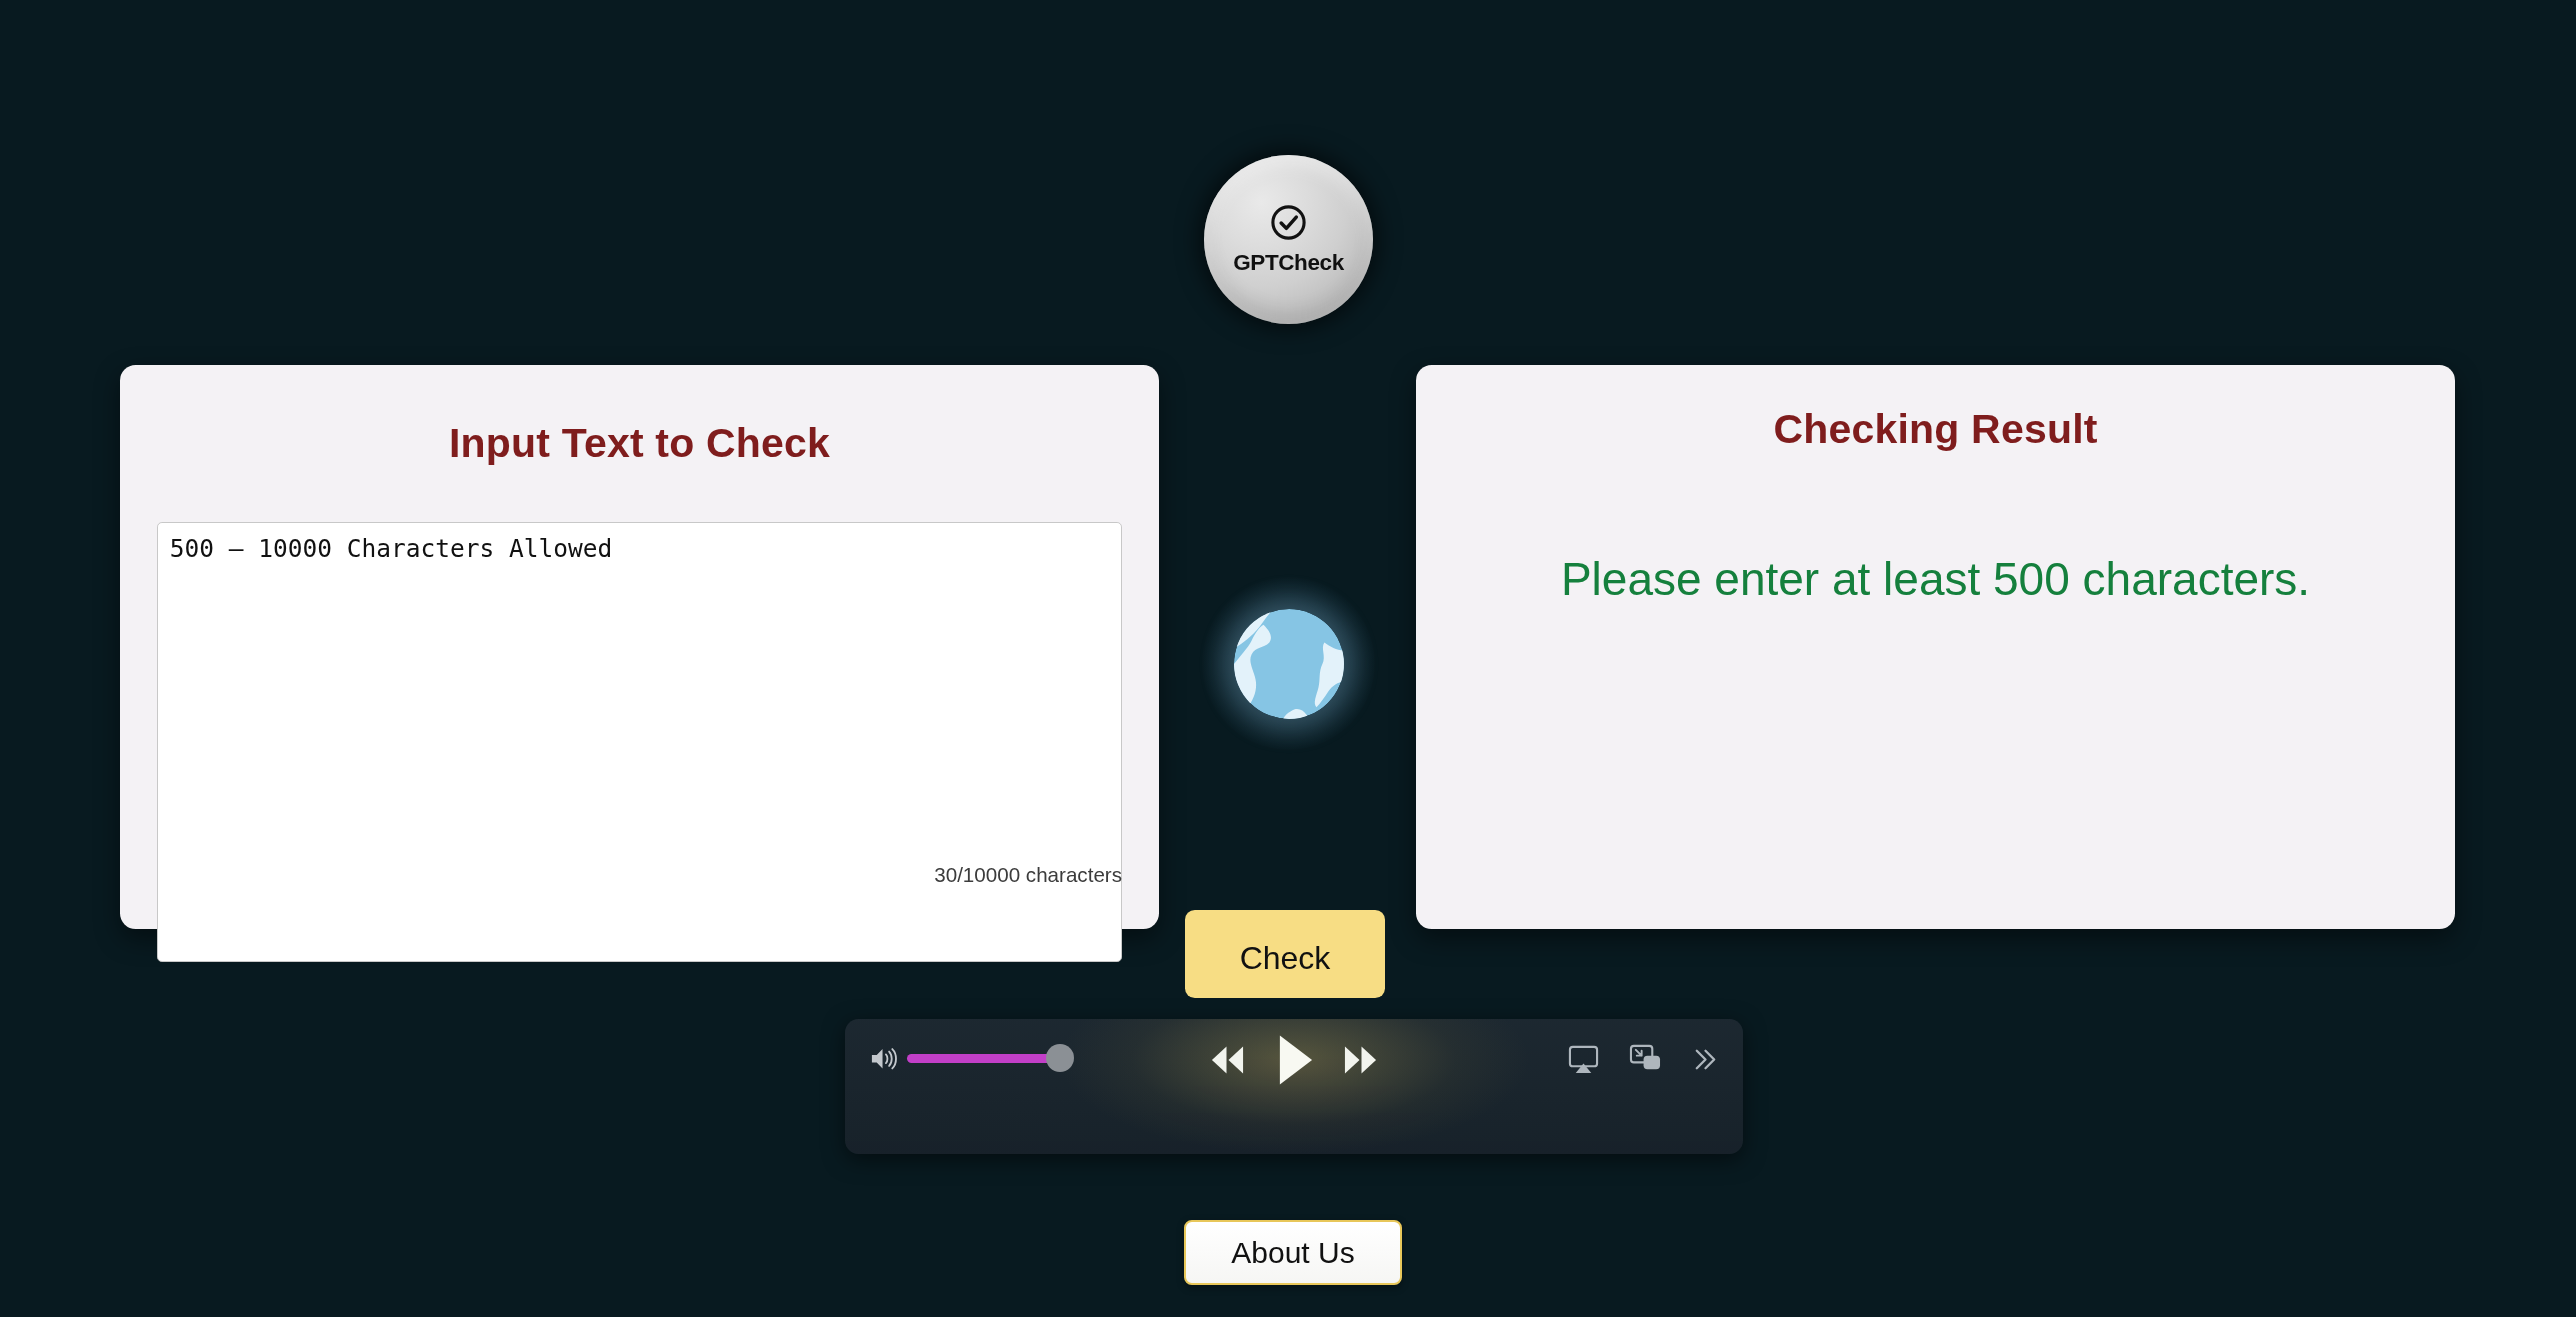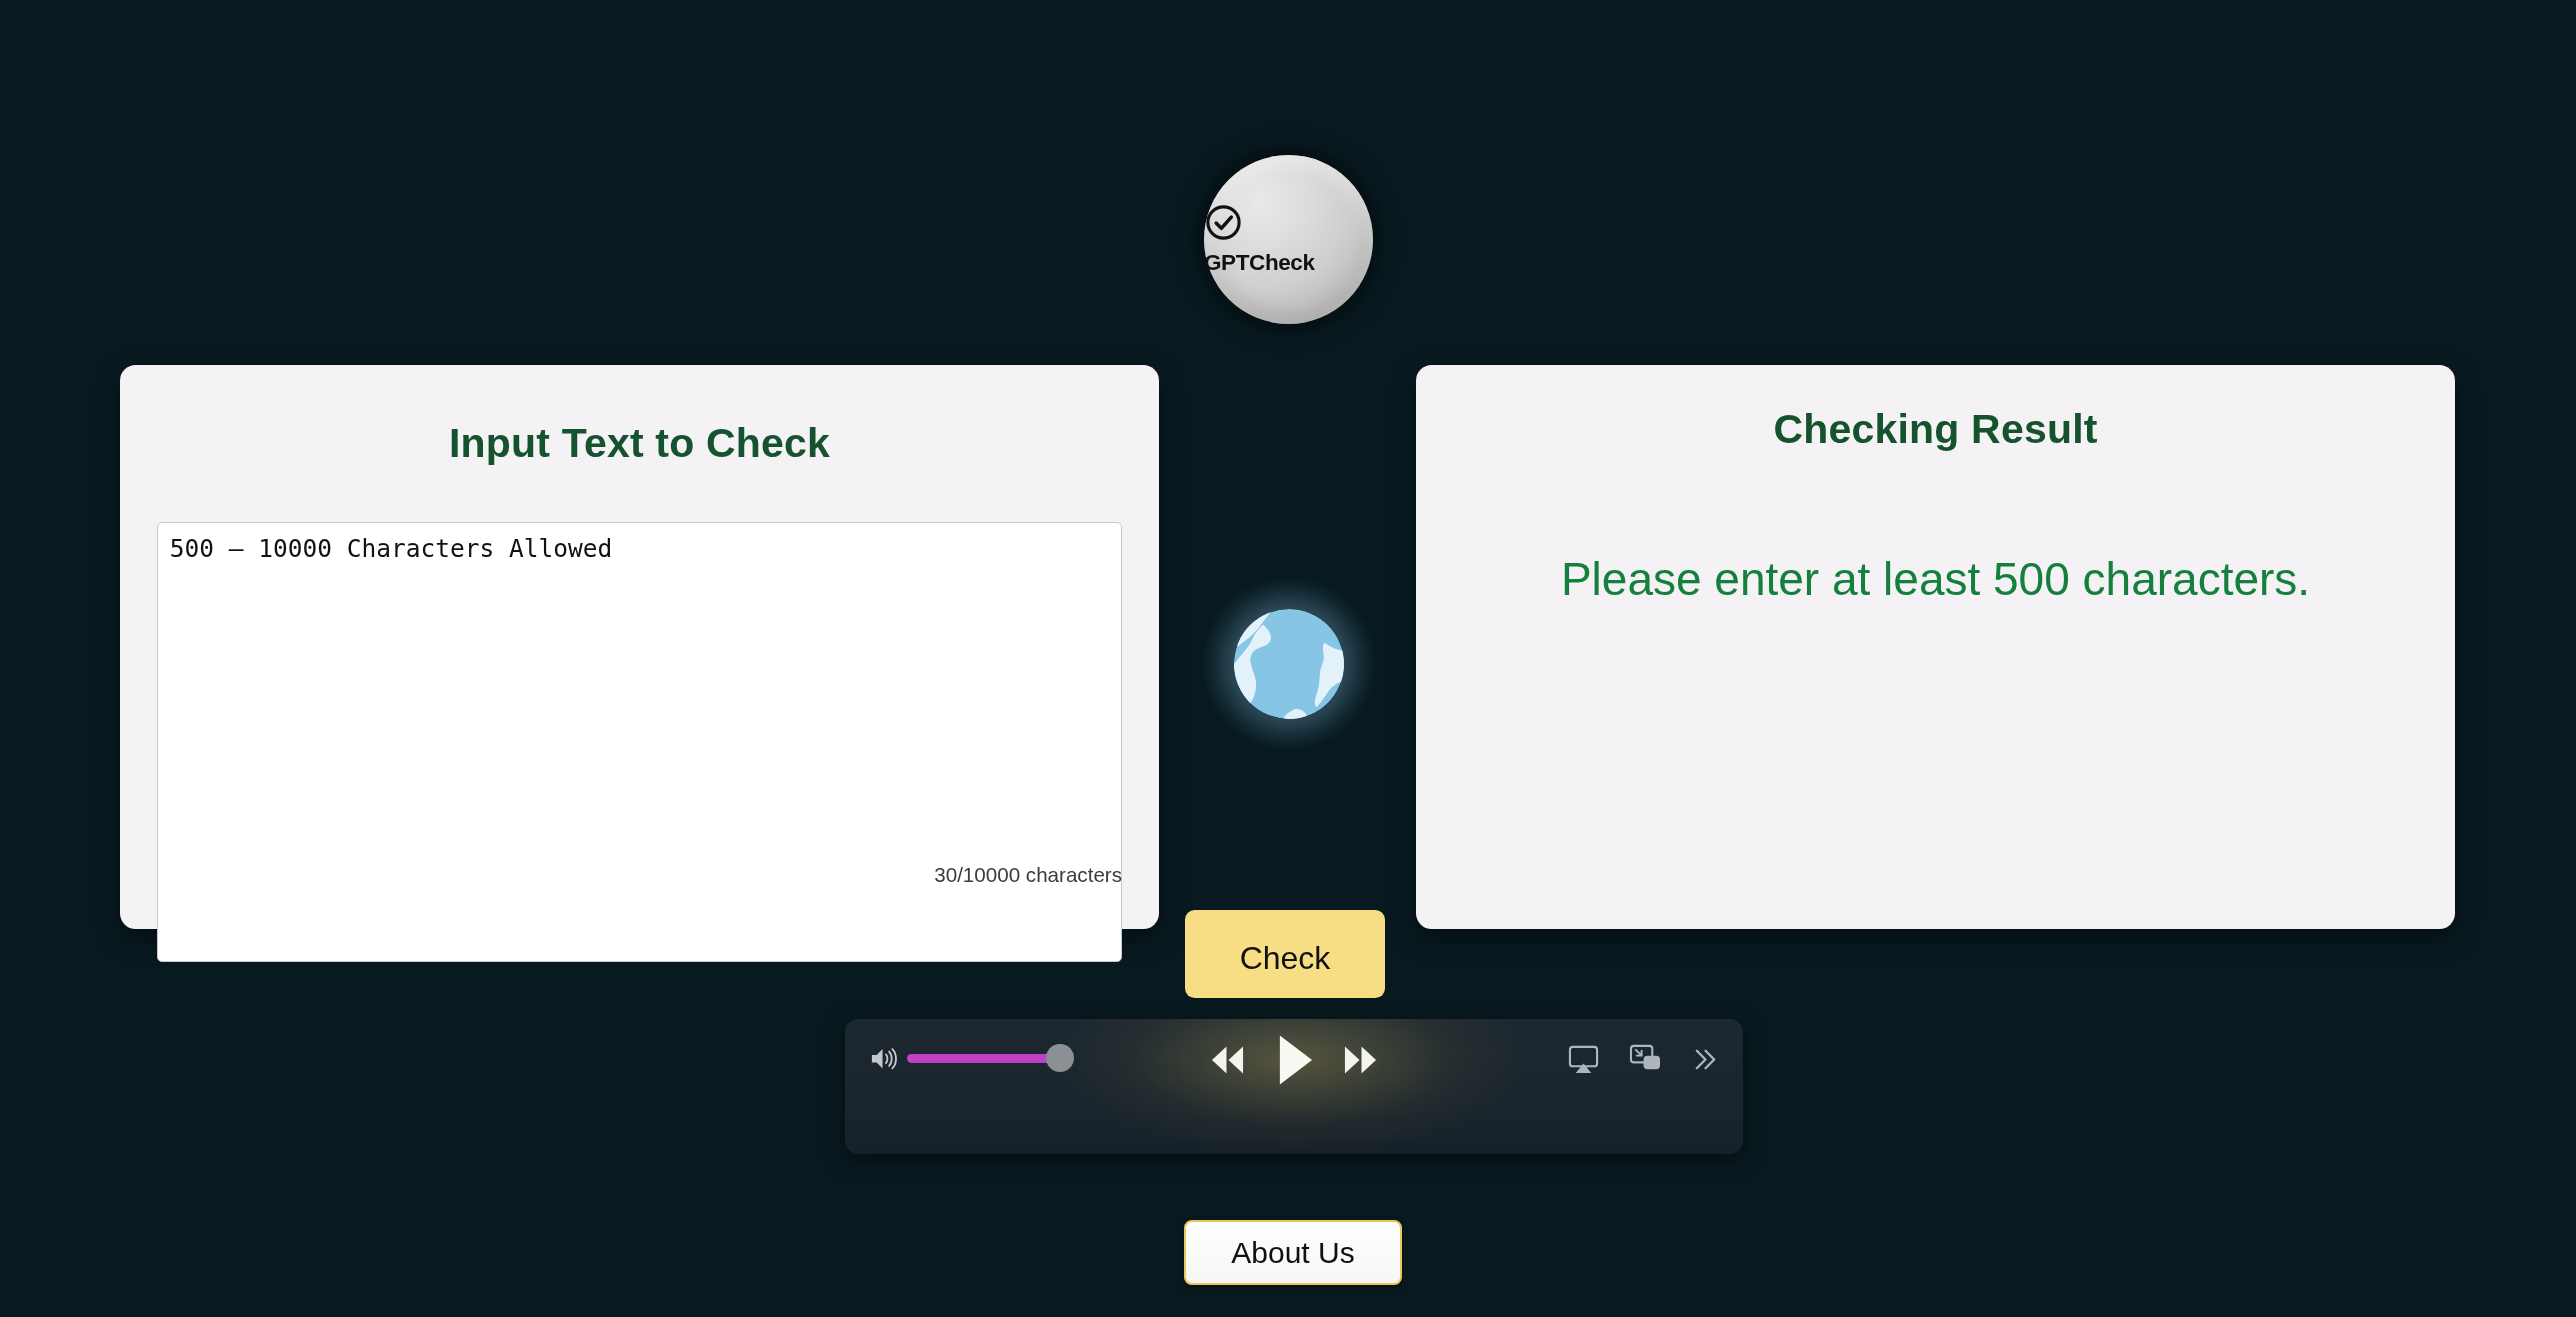--- a/index.html
+++ b/index.html
@@ -21,20 +21,21 @@
     position: absolute;
     left: 1204px;
     top: 155px;
     width: 169px;
     height: 169px;
     border-radius: 50%;
     background: radial-gradient(circle at 34% 28%, #e9e9e9 0%, #dcdcdc 28%, #cfcfcf 52%, #b9b9b9 78%, #a6a6a6 100%);
     box-shadow: 0 0 21.6px 5.9px rgba(0,0,0,0.55), inset 0 -9.8px 19.6px rgba(0,0,0,0.10), inset 0 7.8px 17.6px rgba(255,255,255,0.55);
     display: flex;
     flex-direction: column;
+    align-items: center;
     justify-content: center;
     gap: 3.9px;
   }
   .logo-badge .check-circle { display:block; }
   .logo-word {
     font-size: 22.5px;
     font-weight: bold;
     color: #111;
     letter-spacing: -0.4px;
     font-family: "Liberation Sans", sans-serif;
@@ -55,21 +56,21 @@
   }
   .panel-right {
     left: 1416px;
     top: 365px;
     width: 1039px;
     height: 564px;
   }
 
   .panel-title {
     text-align: center;
-    color: #14532d;
+    color: #7f1d1d;
     font-weight: bold;
     font-family: "Liberation Sans Narrow", "Liberation Sans", sans-serif;
     font-stretch: condensed;
     letter-spacing: 0.2px;
   }
   .panel-left .panel-title {
     font-size: 41px;
     margin-top: 55px;
   }
   .panel-right .panel-title {

